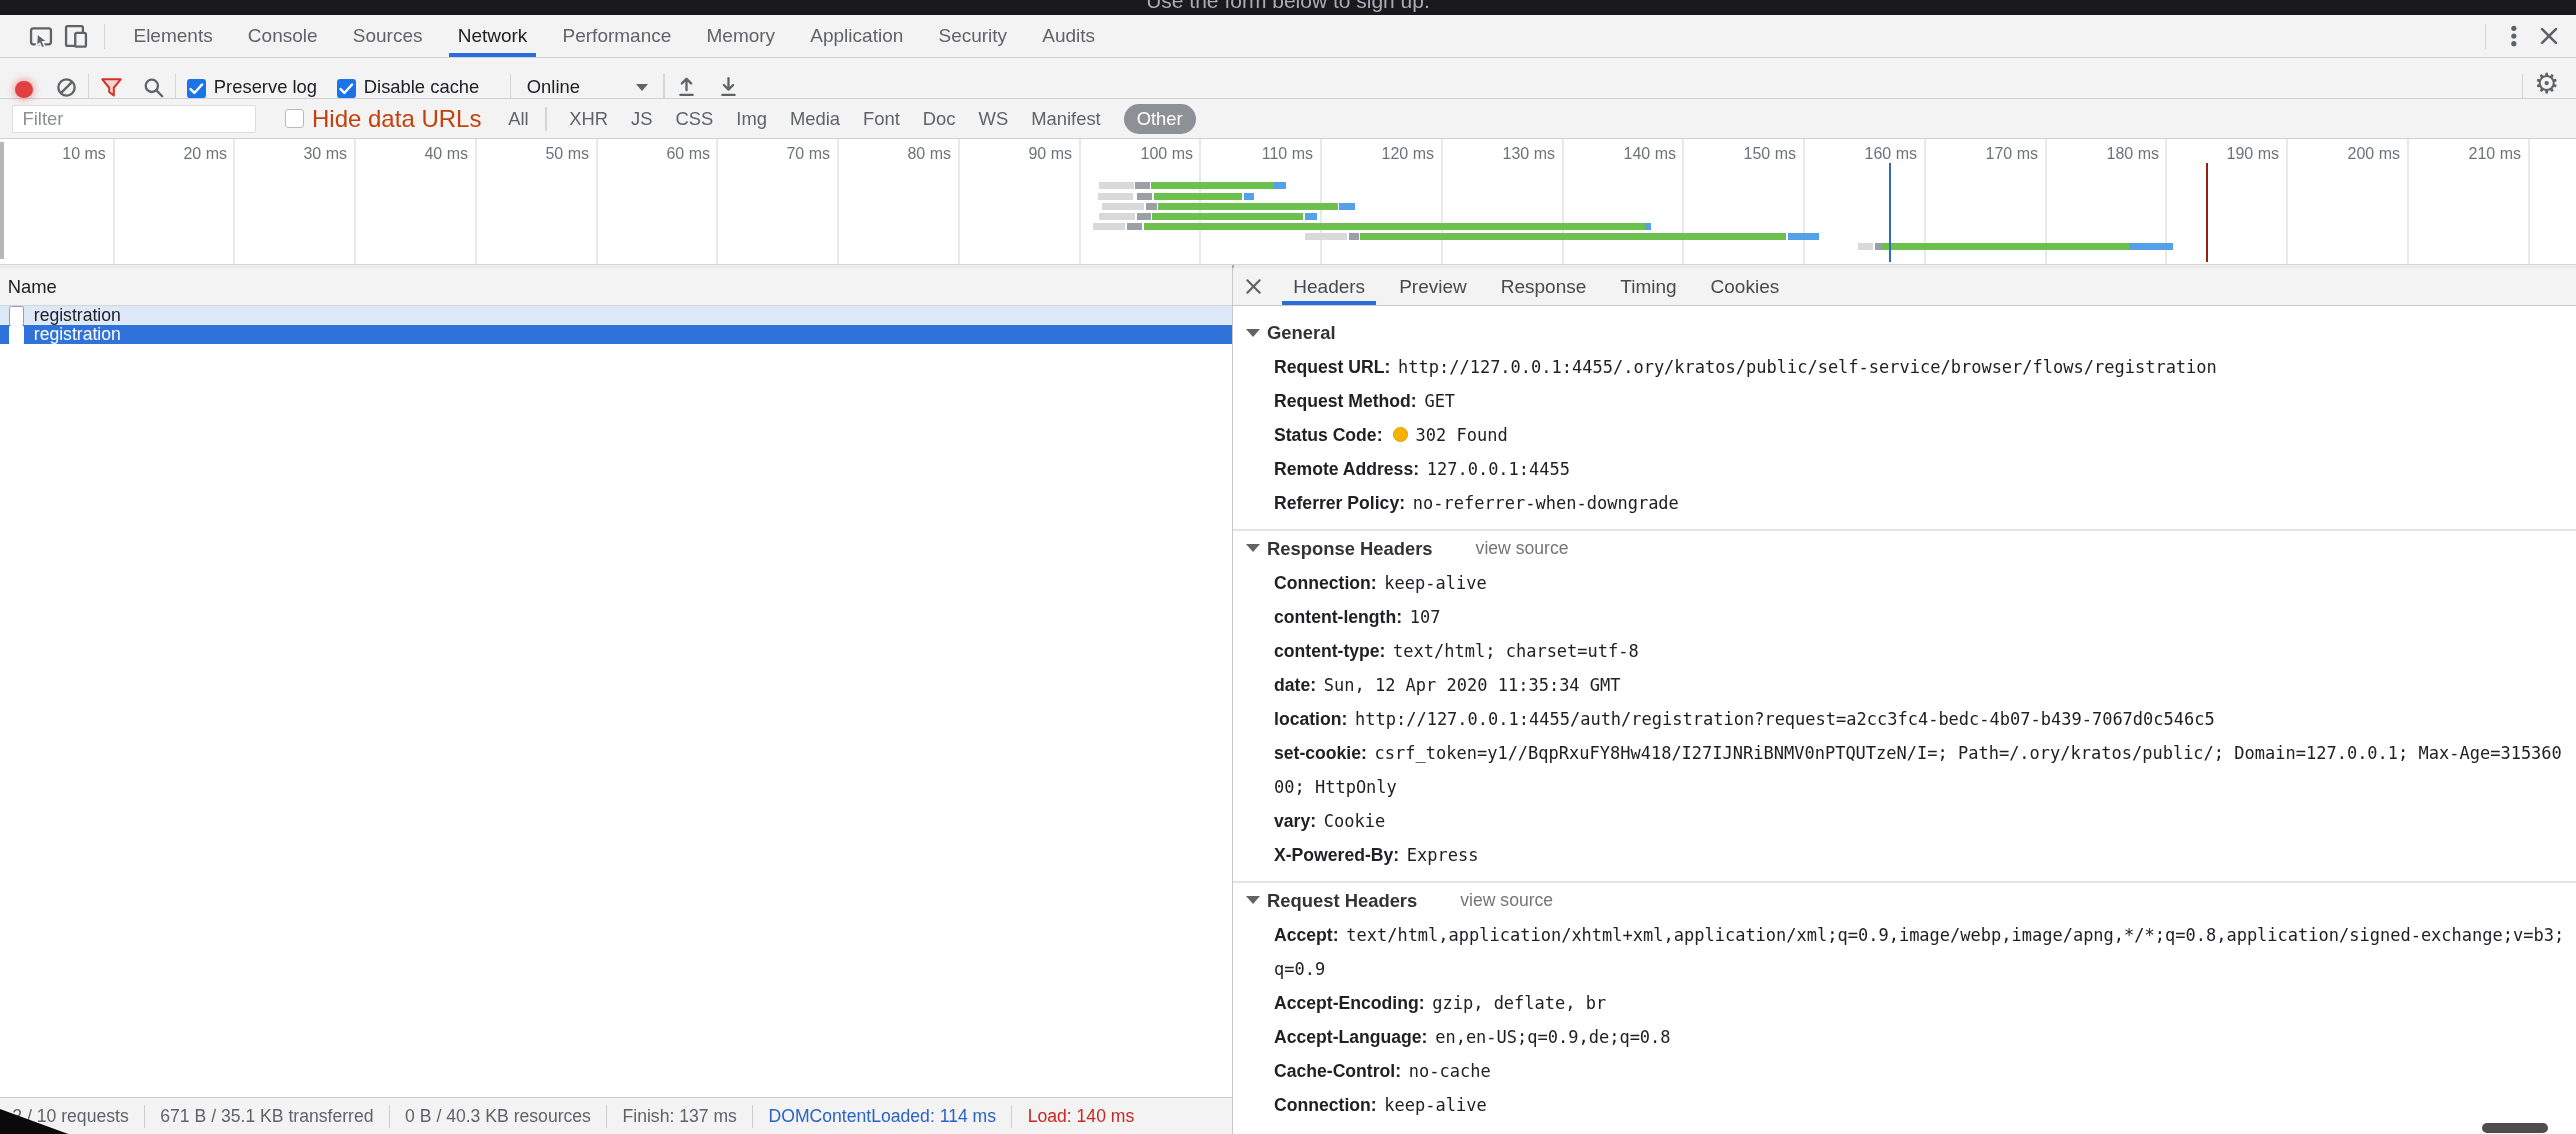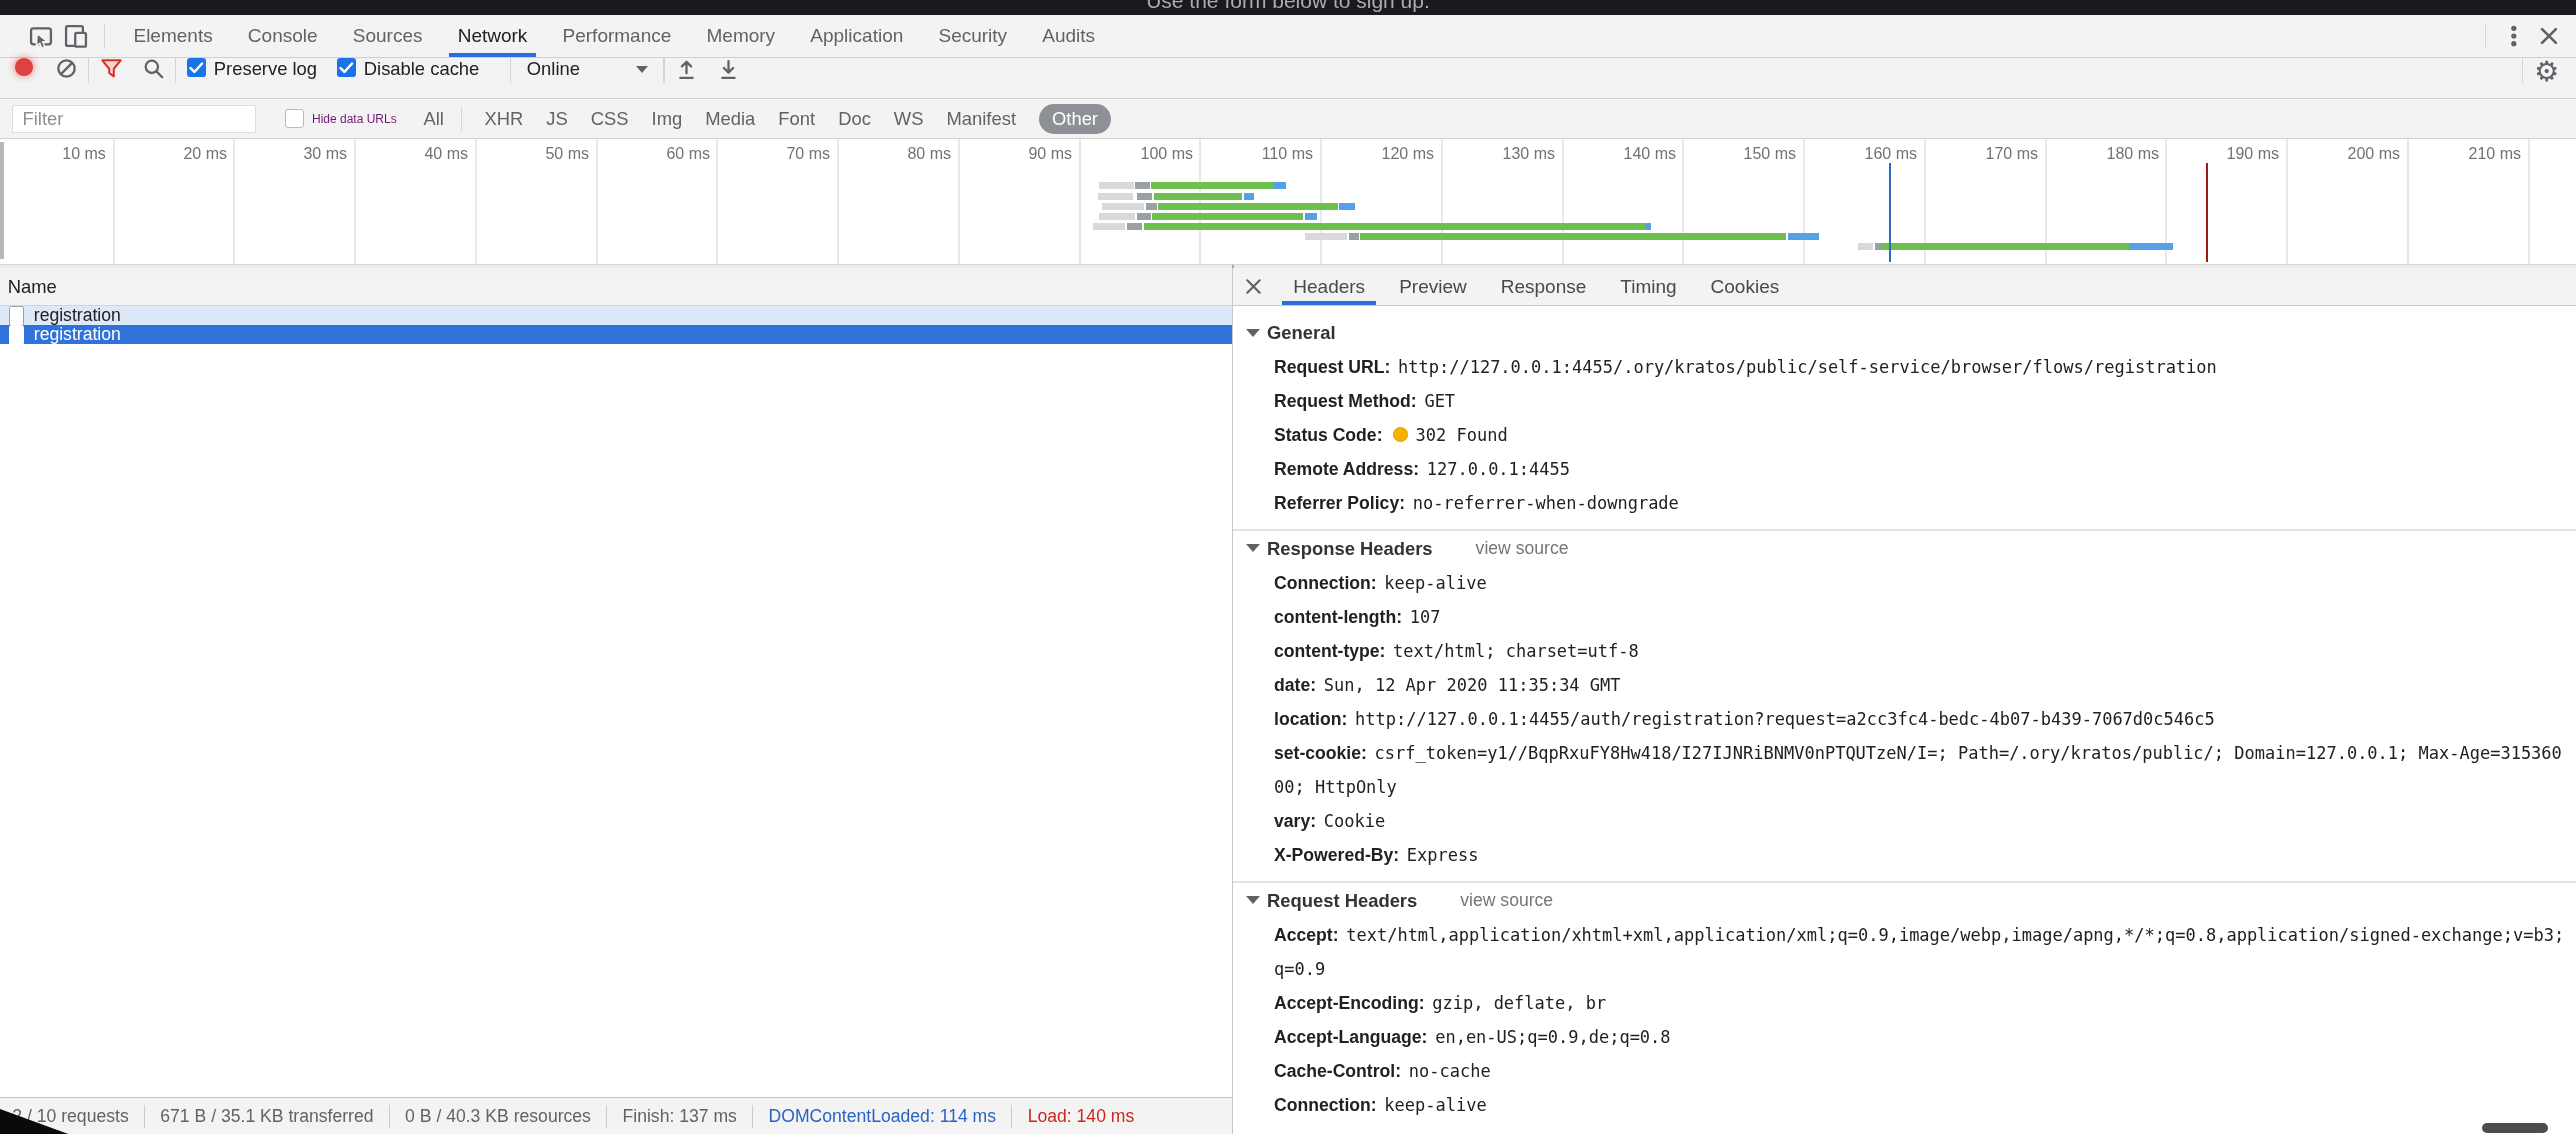--- a/index.html
+++ b/index.html
@@ -19,21 +19,21 @@
   .vsep { width:1.5px; height:24.5px; background:#d5d5d5; margin:0 10.7px; flex:none; }
   .tabs { display:flex; height:100%; align-items:stretch; }
   .tab { position:relative; display:flex; align-items:center; padding:0 17.6px;
          font-size:19px; color:#5f6368; }
   .tab.active { color:#202124; }
   .tab.active .tabline { position:absolute; left:9.2px; right:9.2px; bottom:0; height:4.6px; background:#2a6ddf; }
   .tb-spacer { flex:1; }
 
   
   .toolbar { height:41px; background:#f3f3f3; border-bottom:1.5px solid #d0d0d0;
-             display:flex; align-items:flex-start; padding-left:15.3px; }
+             display:flex; align-items:flex-end; padding-left:15.3px; }
   .recdot { width:17.6px; height:17.6px; border-radius:50%; background:#e04040;
             box-shadow:0 0 7px 1.5px rgba(224,64,64,.45); margin-right:23px; }
   .cbx { width:19px; height:19px; border-radius:3.1px; background:#1a73e8;
          display:flex; align-items:center; justify-content:center; flex:none; }
   .cbxlabel { font-size:18.4px; color:#202124; margin:0 20px 0 7.7px; }
   .throttle { display:flex; align-items:center; justify-content:space-between;
               width:121px; font-size:18.4px; color:#202124; margin:0 4.6px; }
   .downtri { width:0; height:0; border-left:6.1px solid transparent; border-right:6.1px solid transparent;
              border-top:7.7px solid #5f6368; }
   .gearwrap { margin-right:17px; font-size:28px; color:#5f6368;
@@ -41,21 +41,21 @@
 
   
   .filterbar { height:40px; background:#f3f3f3; border-bottom:1.5px solid #d0d0d0;
                display:flex; align-items:center; padding-left:12.3px; }
   .filterinput { width:244px; height:28px; border:0.8px solid #dadce0; border-radius:2px;
                  background:#fff; font-size:18.4px; padding:0 9.2px; color:#202124;
                  font-family:"Liberation Sans", sans-serif; }
   .filterinput::placeholder { color:#8a8f94; }
   .cbx-empty { width:19px; height:19px; border:1.5px solid #b6b9bd; border-radius:3.1px;
                background:#fff; margin-left:29px; flex:none; }
-  .hlabel { font-size:12px; color:#701a75; margin:0 15.3px 0 7.7px; }
+  .hlabel { font-size:24px; color:#c2410c; margin:0 15.3px 0 7.7px; }
   .ftypes { display:flex; align-items:center; }
   .ftype { font-size:18.4px; color:#5f6368; margin:0 11.5px;text-align:center; }
   .ftype.fall { margin-right:6.1px; }
   .ftype.factive { background:#8d9195; color:#fff; padding:3.8px 13px; border-radius:17px; }
 
   
   .overview { position:relative; height:125px; background:#fff; overflow:hidden; }
   .gline { position:absolute; top:0; bottom:0; width:1.5px; background:#e9e9e9; }
   .glabel { position:absolute; top:5.4px; width:115px; text-align:right;
             font-size:16px; color:#6e7377; }

